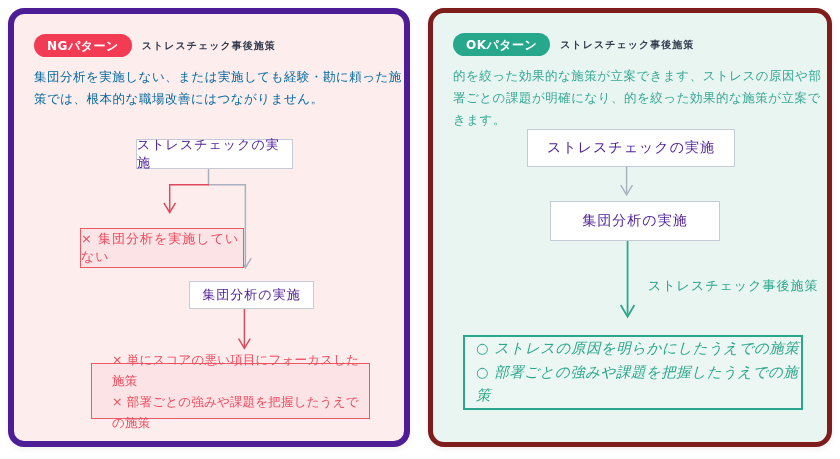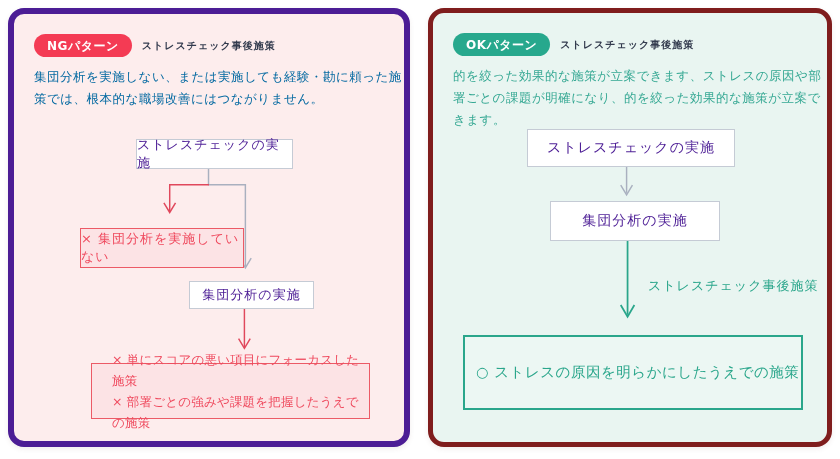--- a/index.html
+++ b/index.html
@@ -63,21 +63,21 @@
   .ok-step1 { left: 94px; top: 116px; width: 208px; height: 38px; font-size: 14px; }
   .ok-step2 { left: 117px; top: 188px; width: 170px; height: 40px; font-size: 14px; }
   .ok-arrow-label {
     position: absolute; left: 215px; top: 264px; font-size: 13px;
     color: #2aa68b; letter-spacing: 1px;
   }
   .ok-result {
     left: 30px; top: 322px; width: 340px; height: 75px; font-size: 14.5px;
     background: #ecf7f3; border: 2px solid #2aa68b; color: #2aa68b;
     flex-direction: column; align-items: flex-start; justify-content: center;
-    padding-left: 11px; line-height: 1.65; letter-spacing: 0.5px;
+    padding-left: 11px; line-height: 1.65; letter-spacing: 0.5px; font-style: italic;
   }
   .connector-svg { position: absolute; inset: 0; width: 100%; height: 100%; }
 </style>
 </head>
 <body>
 
 <section class="panel panel-ng">
   <div class="header-row">
     <span class="badge badge-ng">NGパターン</span>
     <span class="panel-title">ストレスチェック事後施策</span>
@@ -115,15 +115,16 @@
       <path d="M198.5 154 V184" fill="none" stroke="#a9b0bf" stroke-width="1.5"></path>
       <path d="M192.5 176 L198.5 186 L204.5 176" fill="none" stroke="#a9b0bf" stroke-width="1.5"></path>
       <path d="M199.5 228 V309" fill="none" stroke="#2aa68b" stroke-width="1.8"></path>
       <path d="M192.5 299 L199.5 311 L206.5 299" fill="none" stroke="#2aa68b" stroke-width="1.8"></path>
     </svg>
     <div class="flow-box ok-step1">ストレスチェックの実施</div>
     <div class="flow-box ok-step2">集団分析の実施</div>
     <div class="ok-arrow-label">ストレスチェック事後施策</div>
     <div class="flow-box ok-result">
       <span>○ ストレスの原因を明らかにしたうえでの施策</span>
+      <span>○ 部署ごとの強みや課題を把握したうえでの施策</span>
     </div>
   </div>
 </section>
 
 </body></html>

